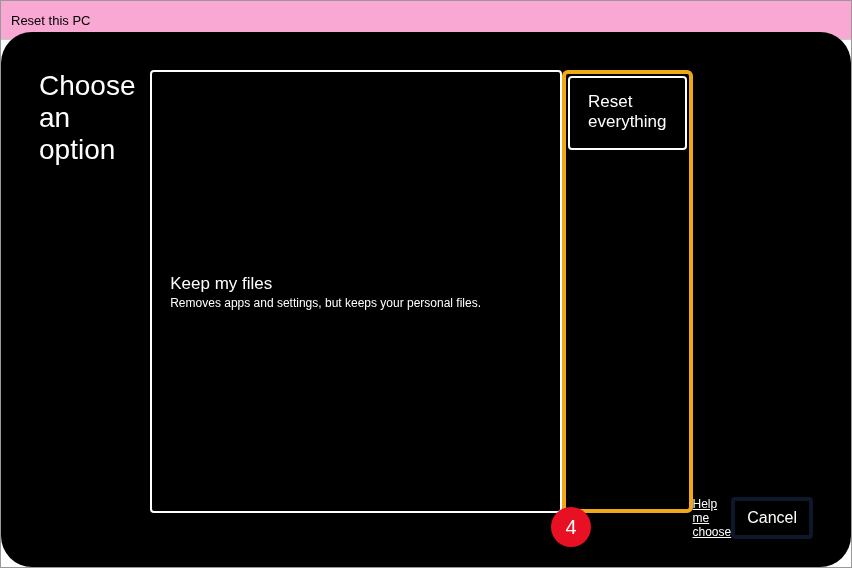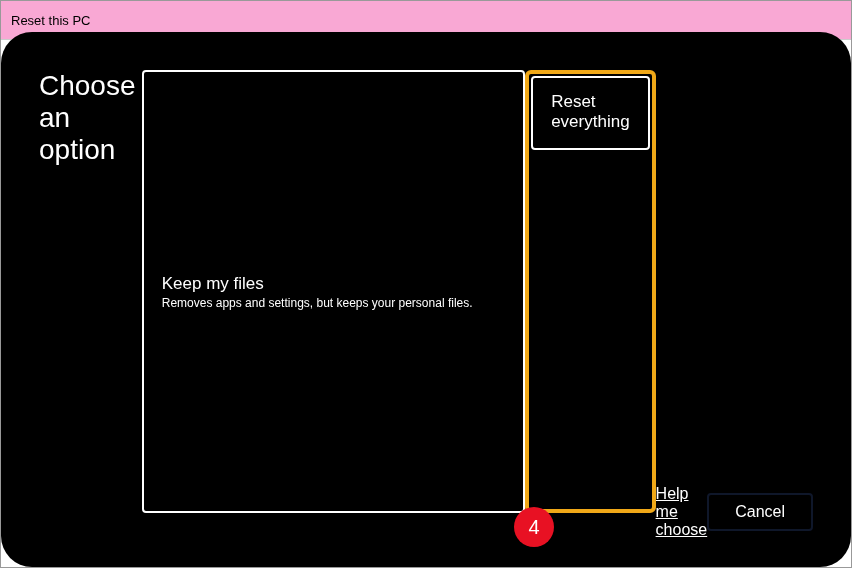--- a/index.html
+++ b/index.html
@@ -90,31 +90,31 @@
       justify-content: center;
     }
     .footer {
       margin-top: auto;
       display: flex;
       align-items: center;
       justify-content: space-between;
     }
     .help-link {
       color: #fff;
-      font-size: 16px;
+      font-size: 12px;
       text-decoration: underline;
       cursor: pointer;
     }
     .cancel-button {
-      border: 2px solid #0f172a;
+      border: 4px solid #0f172a;
       border-radius: 4px;
       background: transparent;
       color: #fff;
       font-size: 16px;
-      padding: 8px 26px;
+      padding: 8px 12px;
       cursor: pointer;
     }
   </style>
 </head>
 <body>
 
 <div class="titlebar">
   <span>Reset this PC</span>
 </div>
 

